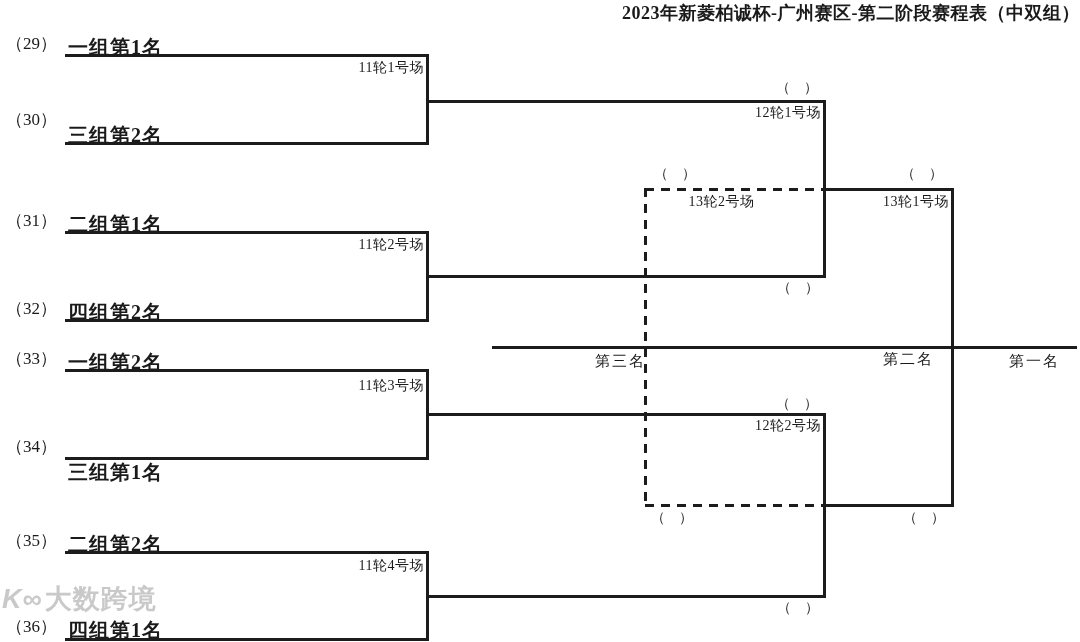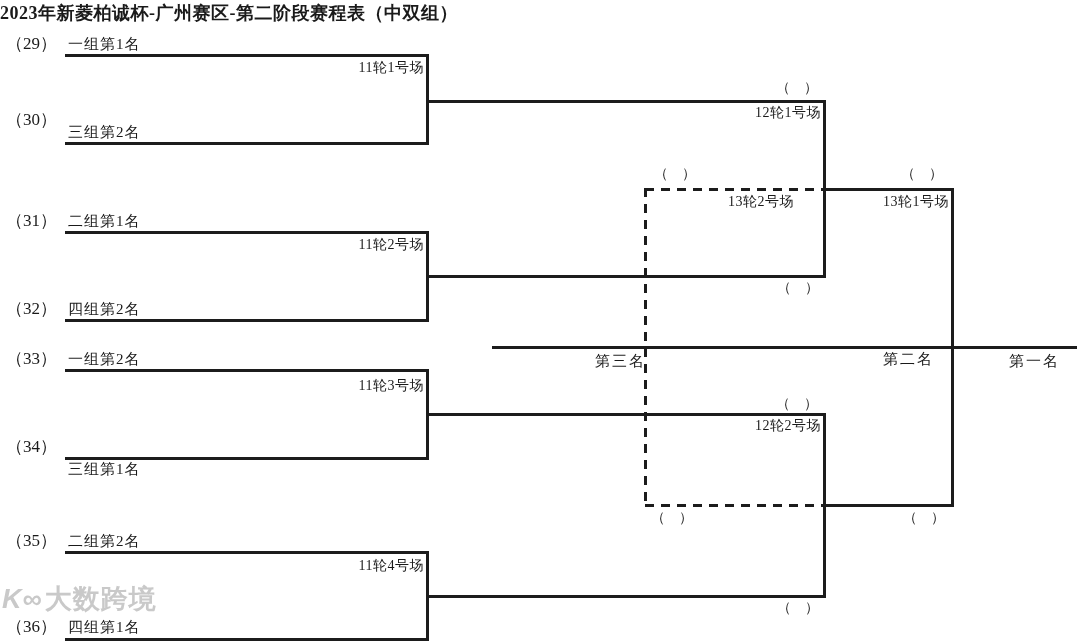--- a/index.html
+++ b/index.html
@@ -2,25 +2,25 @@
 <html><head>
 <meta charset="utf-8">
 <style>
   html,body{margin:0;padding:0;background:#fff;}
   .stage{
     position:relative;width:1080px;height:642px;background:#ffffff;
     font-family:"Liberation Serif","DejaVu Serif",serif;color:#1a1a1a;
     overflow:hidden;
   }
   .txt{position:absolute;white-space:nowrap;line-height:1.15;}
-  .title{left:0;top:3px;width:100%;text-align:left;font-size:18px;font-weight:bold;letter-spacing:.5px;}
+  .title{left:0;top:3px;width:100%;text-align:right;font-size:18px;font-weight:bold;letter-spacing:.5px;}
   .entry-num{font-size:17px;left:6px;text-align:center;}
-  .entry-label{font-size:15px;left:68px;letter-spacing:1px;}
+  .entry-label{font-size:20px;left:68px;letter-spacing:1px;font-weight:bold;}
   .match-label{font-size:14px;width:145px;text-align:right;letter-spacing:.5px;}
-  .match-label.left-align{text-align:right;}
+  .match-label.left-align{text-align:center;}
   .place{font-size:15px;width:86px;text-align:right;letter-spacing:2px;}
   .slot{font-size:14px;width:50px;text-align:center;color:#2a2a2a;}
   .hline{position:absolute;height:3px;background:#1c1c1c;}
   .vline{position:absolute;width:3px;background:#1c1c1c;}
   .hline.dashed{background:repeating-linear-gradient(90deg,#1c1c1c 0 9px,transparent 9px 16px);}
   .vline.dashed{background:repeating-linear-gradient(180deg,#1c1c1c 0 9px,transparent 9px 16px);}
   .watermark{left:2px;top:584px;font-size:27px;font-weight:bold;color:#c9c9c9;
     font-family:"Liberation Sans","DejaVu Sans",sans-serif;letter-spacing:1px;}
   .watermark .wm-logo{font-style:italic;margin-right:2px;}
 </style>

